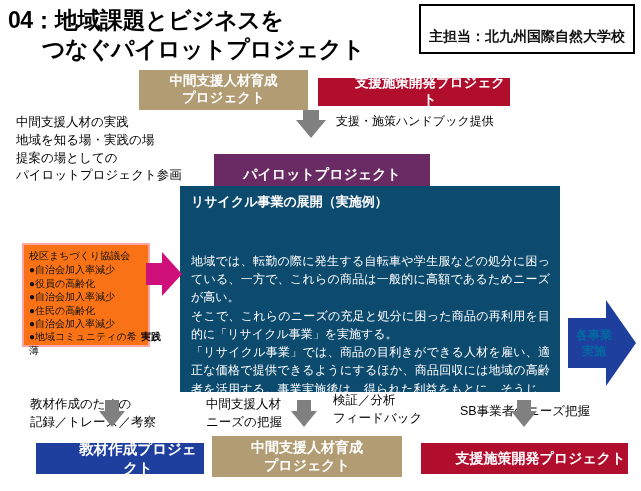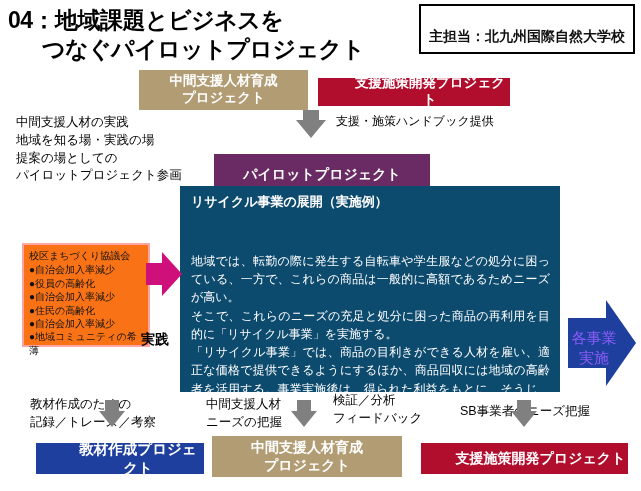--- a/index.html
+++ b/index.html
@@ -79,21 +79,21 @@
 
   
   .arrow-right-blue{
     position:absolute;left:568px;top:300px;width:68px;height:86px;
   }
   .arrow-right-blue .stem{position:absolute;left:0;top:18px;width:42px;height:50px;background:#1f3f9e;}
   .arrow-right-blue .head{position:absolute;left:38px;top:0;width:0;height:0;
     border-top:43px solid transparent;border-bottom:43px solid transparent;border-left:30px solid #1f3f9e;}
   .arrow-right-blue .lbl{
     position:absolute;left:2px;top:28px;width:48px;
-    color:#8b5cf6;font-weight:normal;font-size:15px;line-height:1.3;text-align:center;
+    color:#0369a1;font-weight:bold;font-size:12px;line-height:1.3;text-align:center;
   }
 
   
   .panel{
     position:absolute;left:180px;top:186px;width:380px;height:206px;
     background:#0c4a6e;color:#fff;box-sizing:border-box;
     padding:7px 10px 8px 11px;
   }
   .panel .ptitle{font-size:13px;font-weight:bold;margin-bottom:6px;}
   .panel .ptext{font-size:12px;line-height:1.52;text-align:justify;}
@@ -103,21 +103,21 @@
     position:absolute;left:22px;top:243px;width:128px;height:104px;
     background:#f97316;border:2px solid #fca5a5;box-sizing:border-box;
     padding:4px 5px;font-size:10px;line-height:1.34;
   }
   .listbox .hd{font-size:10px;margin-bottom:1px;}
 
   
   .lbl{position:absolute;font-size:12.5px;line-height:1.42;color:#000000;white-space:pre-line;}
   .lbl-left-note{left:16px;top:114px;}
   .lbl-hb{left:336px;top:113px;font-size:12px;}
-  .lbl-jissen{left:141px;top:330px;font-size:14px;font-weight:bold;}
+  .lbl-jissen{left:141px;top:330px;font-size:10px;font-weight:bold;}
   .lbl-kyozai-note{left:30px;top:396px;}
   .lbl-chukan-note{left:206px;top:396px;}
   .lbl-kento{left:333px;top:392px;}
   .lbl-sb{left:460px;top:403px;}
 </style>
 </head>
 <body>
 
 <div class="root">
 

